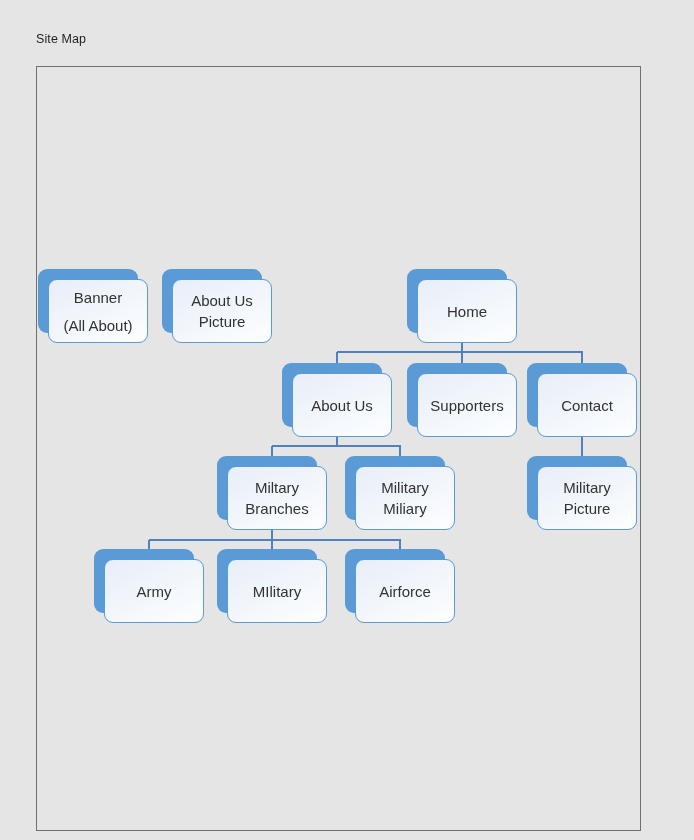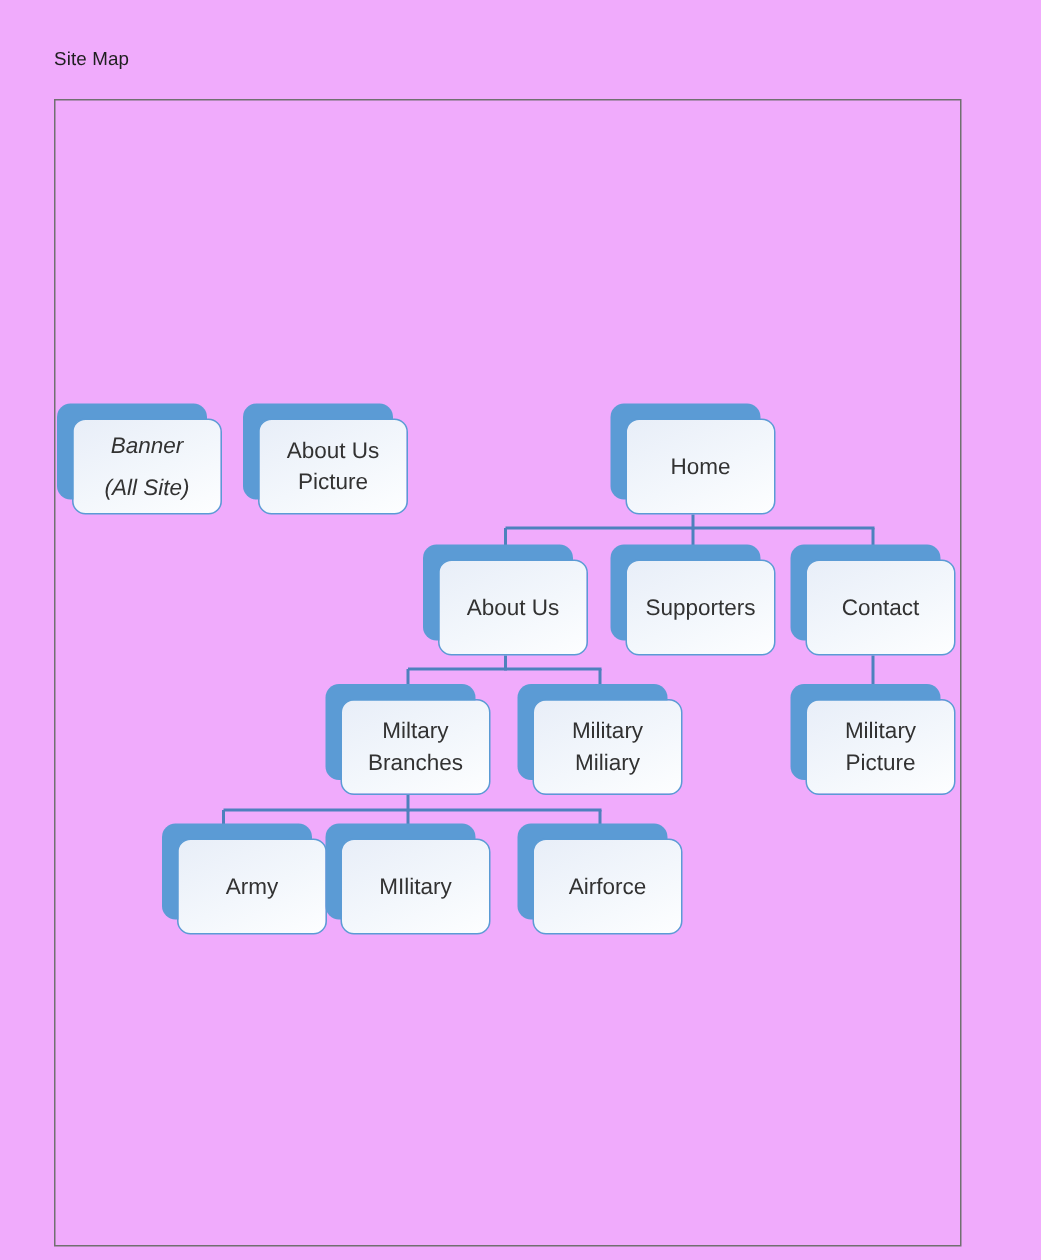--- a/index.html
+++ b/index.html
@@ -5,21 +5,21 @@
   html, body {
     margin: 0;
     padding: 0;
     background: #ffffff;
     font-family: "Liberation Sans", sans-serif;
   }
   .stage {
     position: relative;
     width: 694px;
     height: 840px;
-    background: #f0abfc;
+    background: #e5e5e5;
     overflow: hidden;
   }
   .page-title {
     position: absolute;
     left: 36px;
     top: 32px;
     font-size: 12.5px;
     color: #1f1f1f;
     letter-spacing: 0.1px;
   }
@@ -91,25 +91,25 @@
       <div class="conn conn-v" style="left: 336.3px; top: 437px; height: 10px;"></div>
       <div class="conn conn-h" style="left: 272px; top: 445.3px; width: 129px;"></div>
       <div class="conn conn-v" style="left: 271.3px; top: 446px; height: 11px;"></div>
       <div class="conn conn-v" style="left: 399.3px; top: 446px; height: 11px;"></div>
       <div class="conn conn-v" style="left: 271.3px; top: 530px; height: 11px;"></div>
       <div class="conn conn-h" style="left: 149px; top: 539.3px; width: 252px;"></div>
       <div class="conn conn-v" style="left: 148.3px; top: 540px; height: 10px;"></div>
       <div class="conn conn-v" style="left: 271.3px; top: 540px; height: 10px;"></div>
       <div class="conn conn-v" style="left: 399.3px; top: 540px; height: 10px;"></div>
       <div class="conn conn-v" style="left: 581.3px; top: 437px; height: 20px;"></div>
-      <div class="node node-banner" style="left: 38px; top: 269px; font-style: italic;">
+      <div class="node node-banner" style="left: 38px; top: 269px;">
     <div class="node-shadow"></div>
     <div class="node-front">
           <div class="node-line">Banner</div>
-          <div class="node-line">(All Site)</div>
+          <div class="node-line">(All About)</div>
         </div>
   </div>
       <div class="node node-about-us-picture" style="left: 162px; top: 269px;">
     <div class="node-shadow"></div>
     <div class="node-front">
           <div class="node-line">About Us</div>
           <div class="node-line">Picture</div>
         </div>
   </div>
       <div class="node node-home" style="left: 407px; top: 269px;">
@@ -150,21 +150,21 @@
           <div class="node-line">Miliary</div>
         </div>
   </div>
       <div class="node node-military-picture" style="left: 527px; top: 456px;">
     <div class="node-shadow"></div>
     <div class="node-front">
           <div class="node-line">Military</div>
           <div class="node-line">Picture</div>
         </div>
   </div>
-      <div class="node node-army" style="left: 108px; top: 549px; border-radius: 13px;">
+      <div class="node node-army" style="left: 94px; top: 549px; border-radius: 13px;">
     <div class="node-shadow"></div>
     <div class="node-front">
           <div class="node-line">Army</div>
         </div>
   </div>
       <div class="node node-military" style="left: 217px; top: 549px;">
     <div class="node-shadow"></div>
     <div class="node-front">
           <div class="node-line">MIlitary</div>
         </div>

